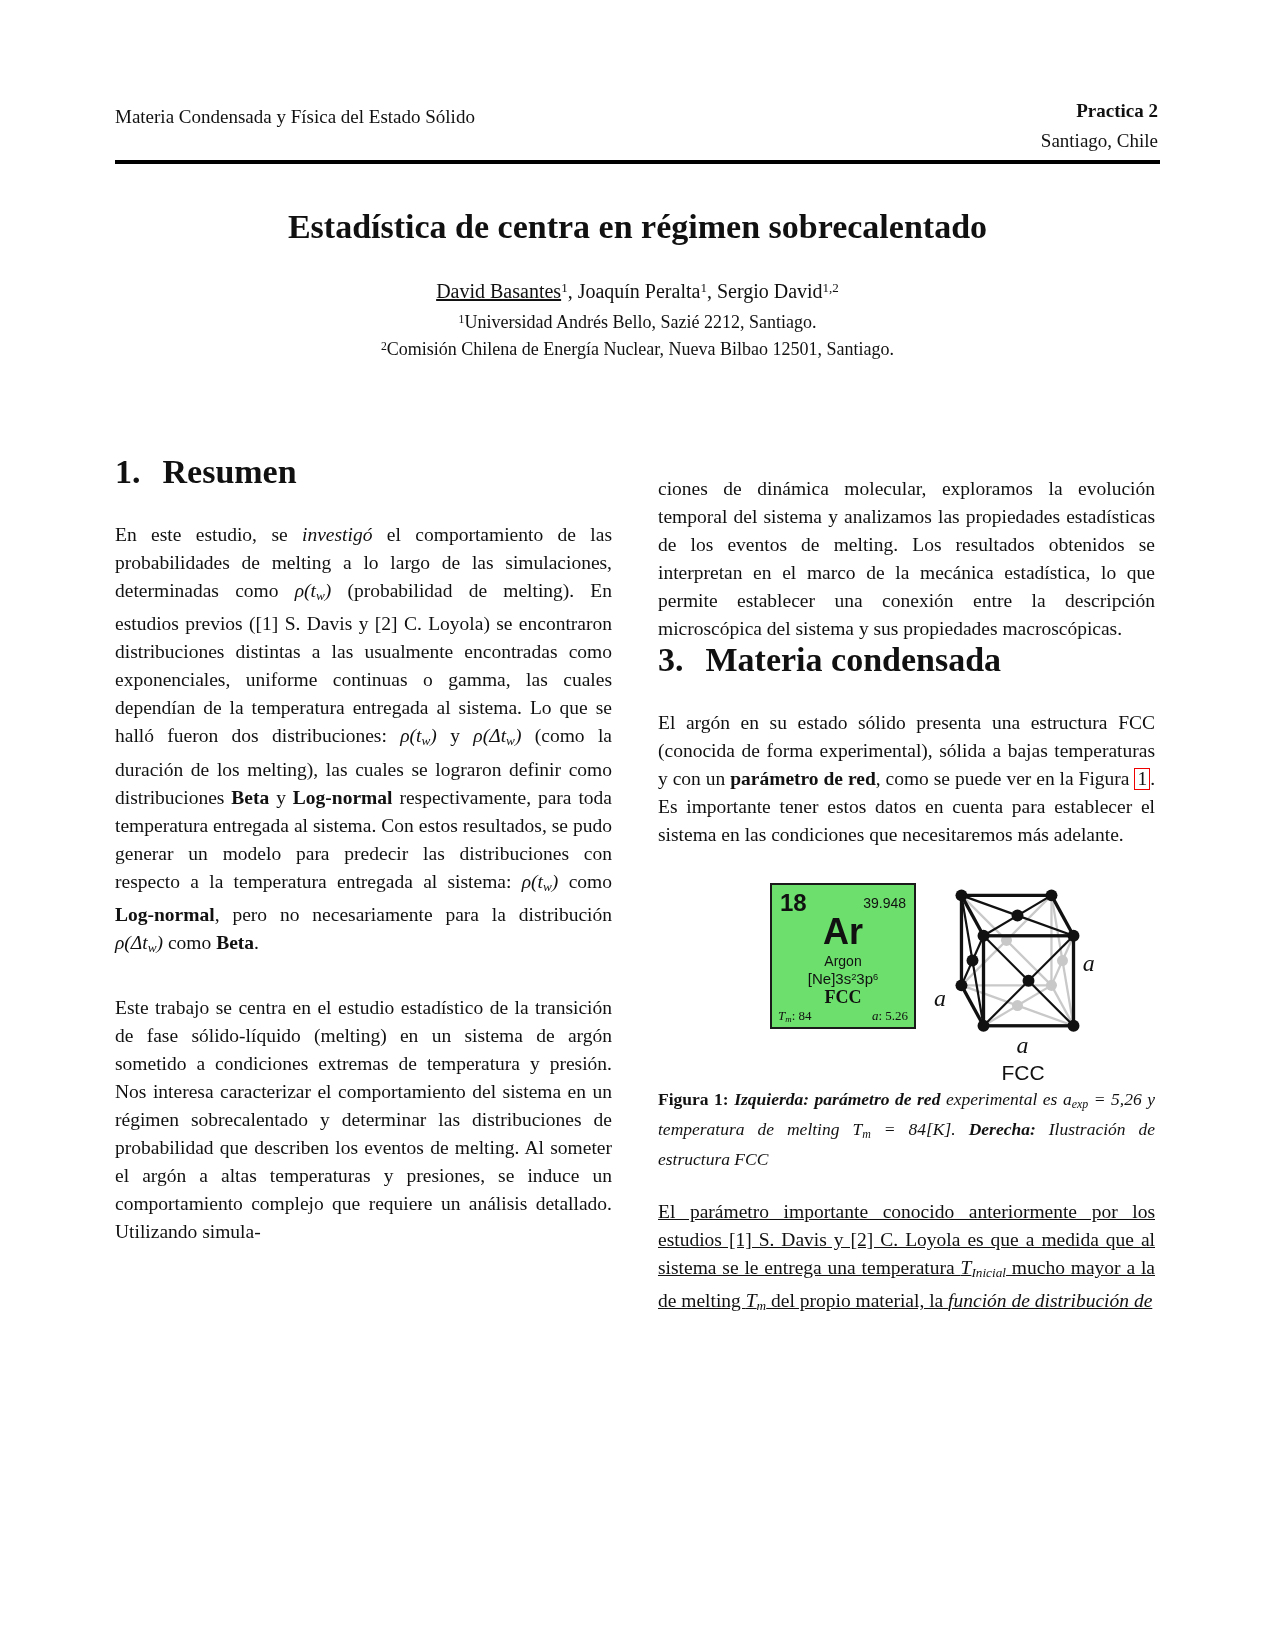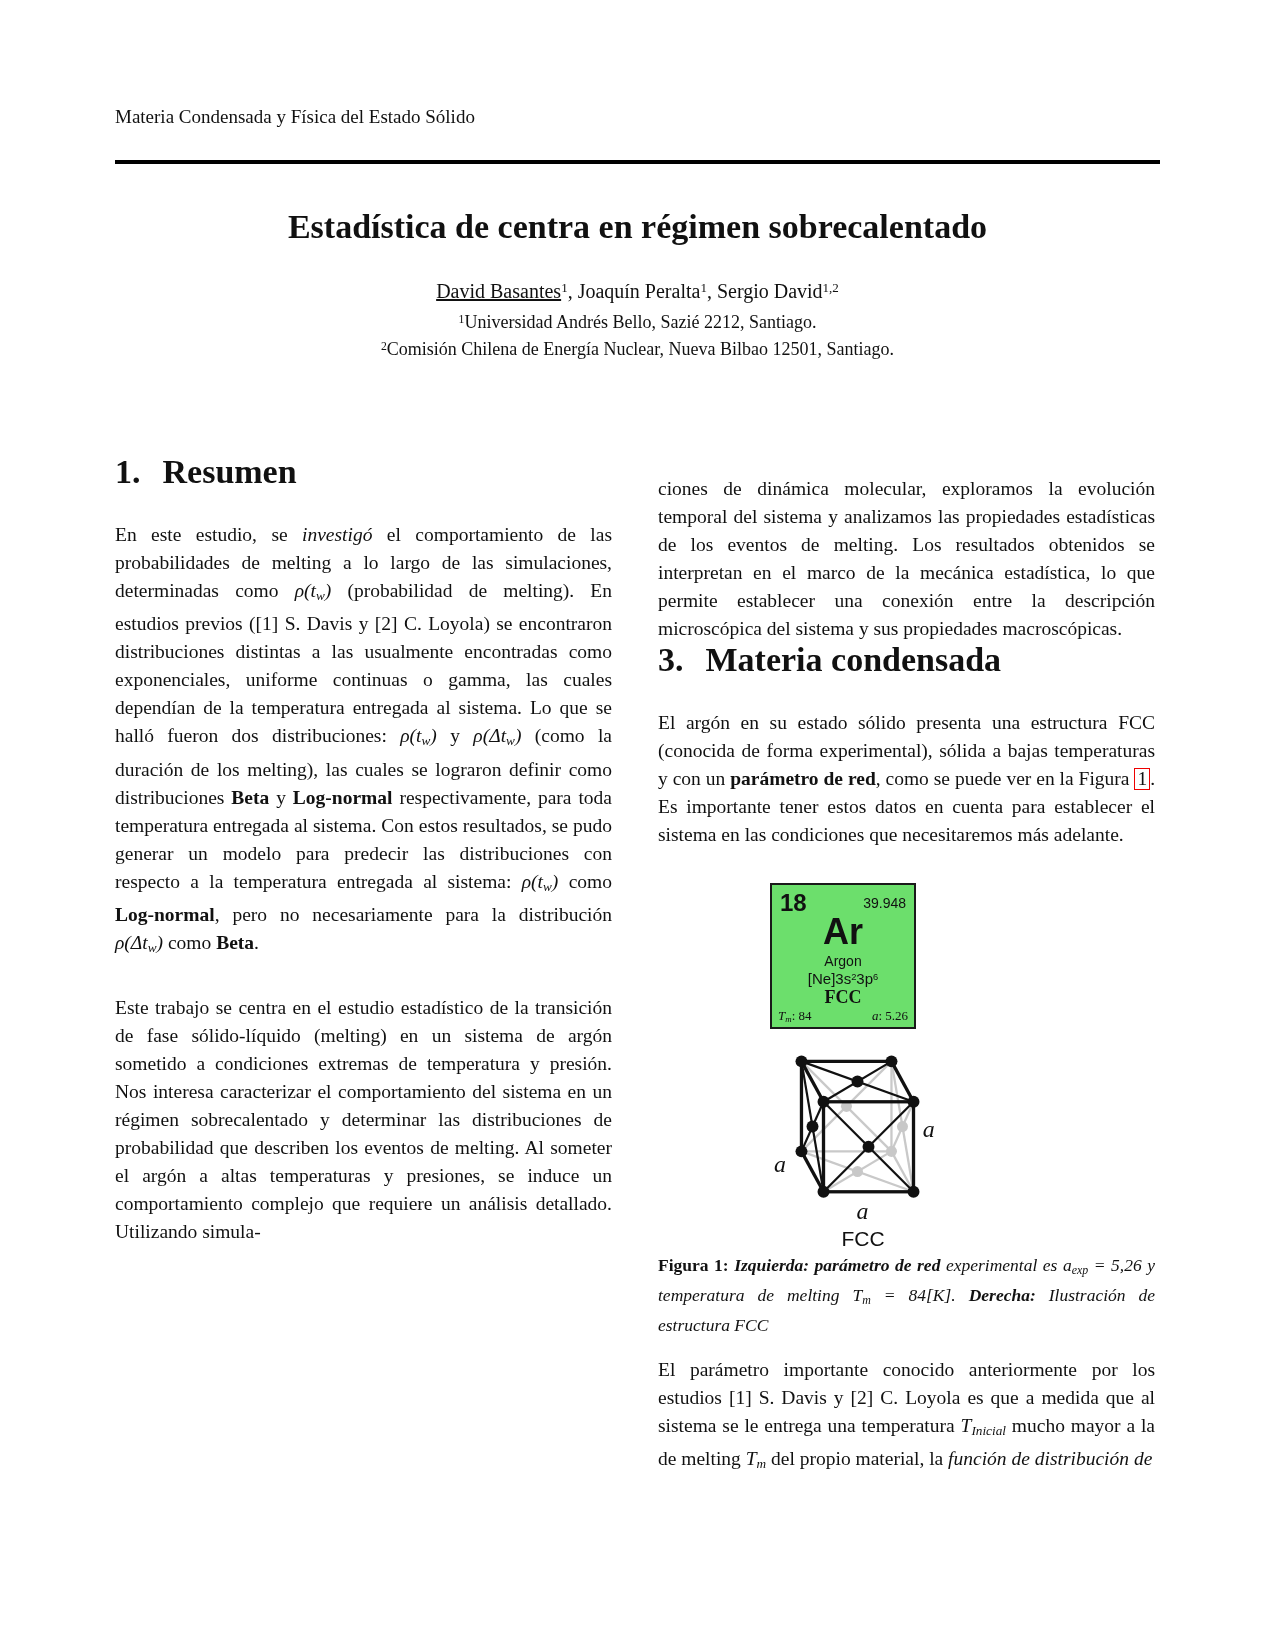--- a/index.html
+++ b/index.html
@@ -18,33 +18,33 @@
   .affil { position:absolute; left:60px; width:1155px; text-align:center; font-size:18px; }
   .affil1 { top:312px; } .affil2 { top:339px; }
   .emails { position:absolute; left:60px; width:1155px; top:366px; text-align:center; font-size:18px; }
   
   .col { position:absolute; top:455px; width:497px; }
   .col-left { left:115px; } .col-right { left:658px; }
   .body { font-size:19.5px; line-height:28px; text-align:justify; margin:0; }
   .caption { font-size:17.5px; line-height:25px; text-align:justify; margin:0; }
   h2.section { font-size:34px; font-weight:bold; margin:0; line-height:34px; }
   h2.section .sec-num { margin-right:22px; }
-  .mt14{margin-top:14px;} .mt20{margin-top:20px;} .mt22{margin-top:18px;} .mt18{margin-top:2px;}
+  .mt14{margin-top:14px;} .mt20{margin-top:20px;} .mt22{margin-top:26px;text-decoration:underline;} .mt18{margin-top:2px;}
   .mt28{margin-top:28px;} .mt32{margin-top:32px;} .mt48{margin-top:48px;} .mt66{margin-top:66px;}
   
   .run-i { font-style:italic; }
   .run-b { font-weight:bold; }
   .run-bi { font-weight:bold; font-style:italic; }
   .run-m { font-style:italic; }
   .run-msub { font-style:italic; font-size:0.68em; vertical-align:-0.25em; }
   .run-sup { font-size:0.65em; vertical-align:0.45em; line-height:0; }
   .run-u { text-decoration:underline; }
   .run-ref { display:inline-block; border:1.6px solid #ee0000; line-height:1.05; padding:0 2px; }
   
-  .fig-row { display:flex; gap:14px; padding-left:112px; align-items:flex-start;flex-direction:column; }
+  .fig-row { display:flex; gap:14px; padding-left:112px; align-items:flex-start; }
   .el-card {
     width:146px; height:146px; box-sizing:border-box; margin-top:6px;
     background:#6cdf6c; border:2px solid #1a1a1a;
     font-family:"Liberation Sans", sans-serif; position:relative;
   }
   .el-top { display:flex; justify-content:space-between; align-items:flex-start; padding:4px 8px 0 8px; }
   .el-num { font-size:24px; font-weight:bold; }
   .el-mass { font-size:14px; margin-top:6px; }
   .el-sym { text-align:center; font-size:36px; font-weight:bold; margin-top:-6px; }
   .el-name { text-align:center; font-size:14px; margin-top:0px; }
@@ -55,20 +55,24 @@
   .cube-wrap { text-align:center; }
   .cube-a { font-family:"Liberation Serif", serif; font-style:italic; font-size:26px; fill:#111; }
   .fcc-label { font-family:"Liberation Sans", sans-serif; font-size:21px; color:#111; margin-top:0px; text-align:center; }
 </style>
 </head>
 <body>
 
 <div class="page">
 
   <div class="hdr-left">Materia Condensada y Física del Estado Sólido</div>
+  <div class="hdr-right">
+    <div class="l1">Practica 2</div>
+    <div class="l2">Santiago, Chile</div>
+  </div>
   <div class="headrule"></div>
 
   <div class="title">Estadística de centra en régimen sobrecalentado</div>
   <div class="authors"><span class="run-u">David Basantes</span><span class="run-sup">1</span><span>, Joaquín Peralta</span><span class="run-sup">1</span><span>, Sergio David</span><span class="run-sup">1,2</span></div>
   <div class="affil affil1"><span class="run-sup">1</span><span>Universidad Andrés Bello, Sazié 2212, Santiago.</span></div>
   <div class="affil affil2"><span class="run-sup">2</span><span>Comisión Chilena de Energía Nuclear, Nueva Bilbao 12501, Santiago.</span></div>
 
   <div class="col col-left">
     <h2 class="section mt14">
       <span class="sec-num">1.</span><span>Resumen</span>

